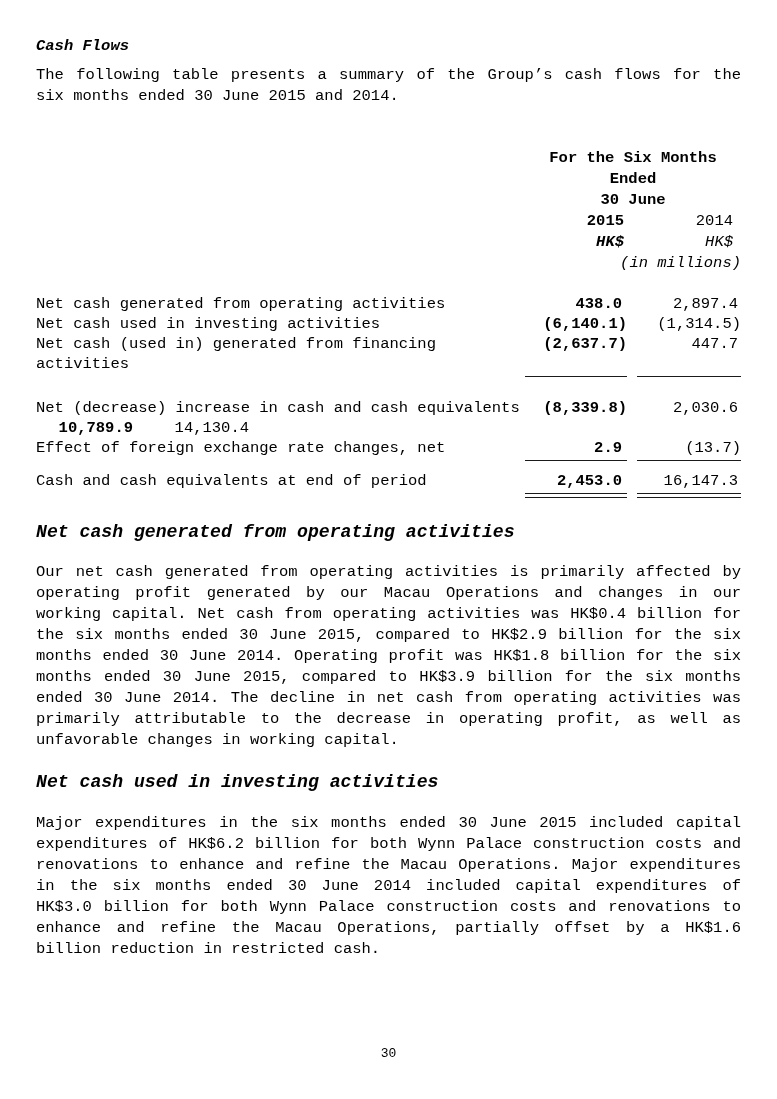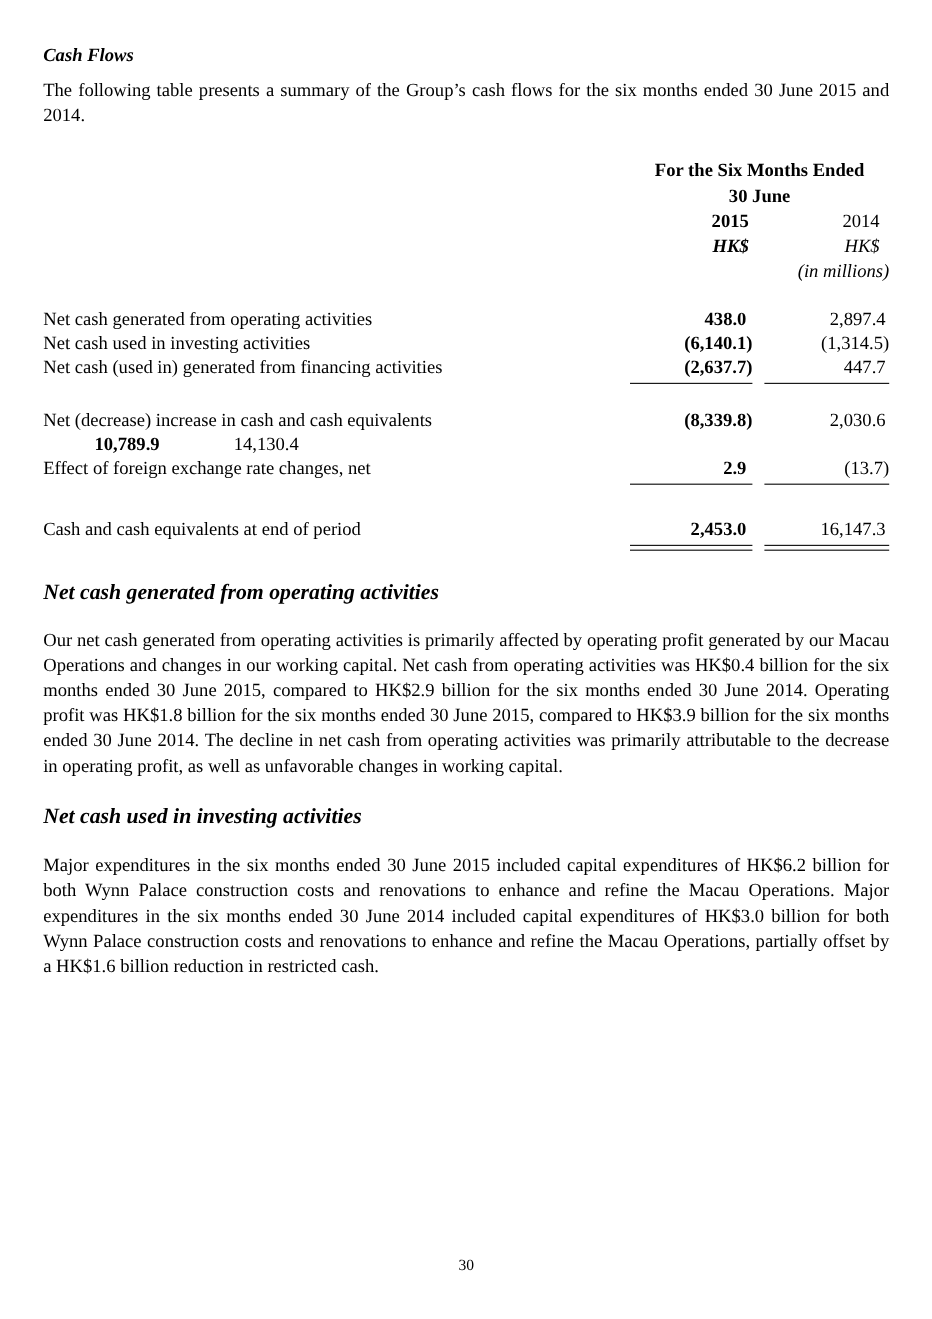--- a/index.html
+++ b/index.html
@@ -2,40 +2,40 @@
 <html><head>
 <meta charset="utf-8">
 <style>
   html,body { margin:0; padding:0; background:#ffffff; }
   .page {
     position: relative;
     width: 777px;
     height: 1094px;
     background: #ffffff;
     color: #000000;
-    font-family: Liberation Serif, serif;
+    font-family: Liberation Mono, monospace;
     font-size: 15.5px;
     box-sizing: border-box;
     padding: 36px 36px 0 36px;
     overflow: hidden;
   }
   .doc-title {
     font-weight: bold;
     font-style: italic;
     line-height: 21px;
   }
   .para {
     text-align: justify;
     line-height: 21px;
     margin: 0;
   }
   .intro { margin-top: 8px; }
 
   
-  .fin-header { margin-top: 25px; line-height: 21px; }
+  .fin-header { margin-top: 41px; line-height: 21px; }
   .hdr-row { display: flex; }
   .hdr-spacer { flex: 1; }
   .hdr-block { width: 216px; text-align: center; }
   .hdr-bold { font-weight: bold; }
   .hdr-cols { display: flex; justify-content: flex-end; }
   .hcol1 { width: 102px; text-align: right; padding-right: 3px; box-sizing: border-box; }
   .hcol2 { width: 104px; margin-left: 10px; text-align: right; padding-right: 8px; box-sizing: border-box; }
   .y2015 { font-weight: bold; }
   .cur1 { font-weight: bold; font-style: italic; }
   .cur2 { font-style: italic; }
@@ -43,21 +43,21 @@
 
   .fin-table { margin-top: 20px; }
   .t-row { display: flex; line-height: 20px; }
   .t-label { flex: 1; }
   .t-col1 { width: 102px; text-align: right; box-sizing: border-box; }
   .t-col2 { width: 104px; margin-left: 10px; text-align: right; box-sizing: border-box; }
   .t-col1.num { font-weight: bold; padding-right: 5px; }
   .t-col2.num { padding-right: 3px; }
   .num.hang { padding-right: 0; }
   .gap-row1 { margin-top: 21px; }
-  .gap-row2 { margin-top: 28px; }
+  .gap-row2 { margin-top: 10px; }
 
   .rule-row { display: flex; margin-top: 2px; }
   .rule-spacer { flex: 1; }
   .rule { border-top: 1.5px solid #1a1a1a; height: 0; }
   .rule-1 { width: 102px; }
   .rule-2 { width: 104px; margin-left: 10px; }
   .rule.double { height: 5px; border-top: 1.5px solid #1a1a1a; border-bottom: 1.5px solid #1a1a1a; box-sizing: border-box; }
 
   
   .section-heading {

